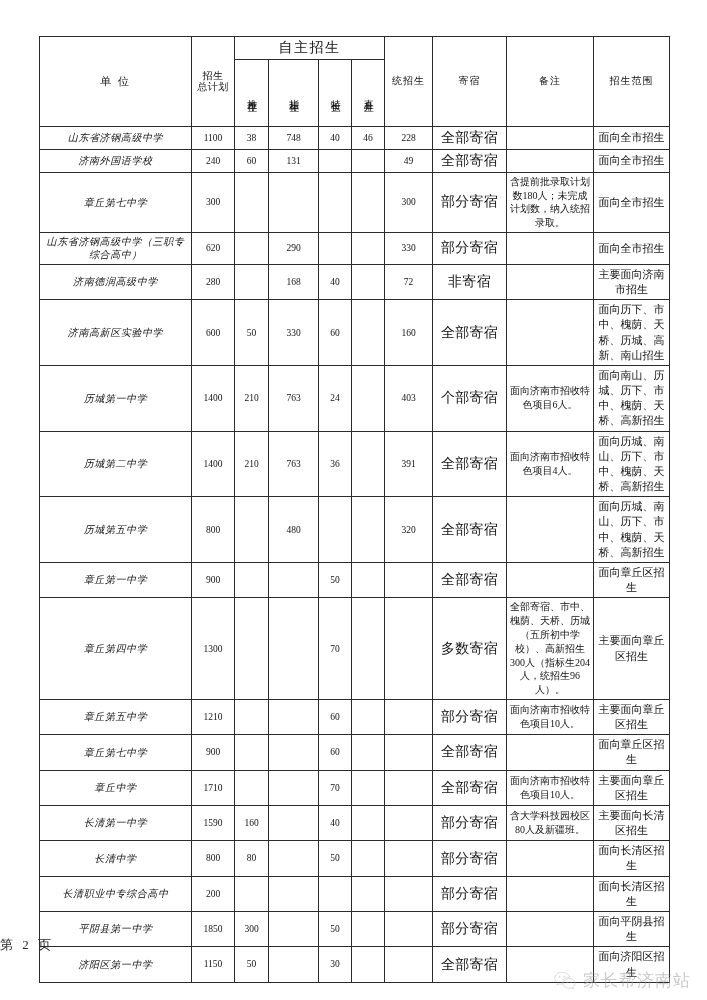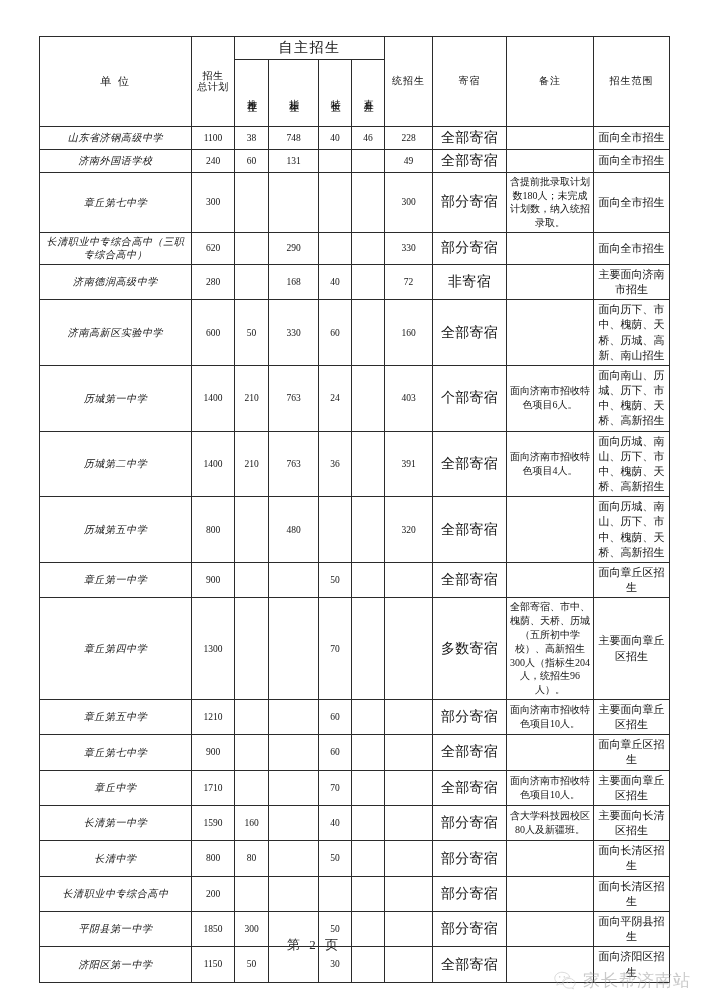--- a/index.html
+++ b/index.html
@@ -133,21 +133,20 @@
   col.c-tong   { width: 48px;  }
   col.c-jisu   { width: 74px;  }
   col.c-beizhu { width: 87px;  }
   col.c-fanwei { width: 76px;  }
 
   .footer {
     position: absolute;
     left: 0;
     top: 936px;
     width: 628px;
-    text-align: center;
     font-size: 13px;
     letter-spacing: 3px;
     color: #2a2a2a;
   }
 
   .watermark {
     position: absolute;
     right: 16px;
     bottom: 8px;
     display: flex;
@@ -234,21 +233,21 @@
             <td class="num"></td>
             <td class="num"></td>
             <td class="num"></td>
             <td class="num"></td>
             <td class="num">300</td>
             <td class="jisu">部分寄宿</td>
             <td class="beizhu">含提前批录取计划数180人；未完成计划数，纳入统招录取。</td>
             <td class="fanwei">面向全市招生</td>
           </tr>
           <tr>
-            <td class="school">长清职业中专综合高中（三职专综合高中）</td>
+            <td class="school">山东省济钢高级中学（三职专综合高中）</td>
             <td class="num">620</td>
             <td class="num"></td>
             <td class="num">290</td>
             <td class="num"></td>
             <td class="num"></td>
             <td class="num">330</td>
             <td class="jisu">部分寄宿</td>
             <td class="beizhu"></td>
             <td class="fanwei">面向全市招生</td>
           </tr>

